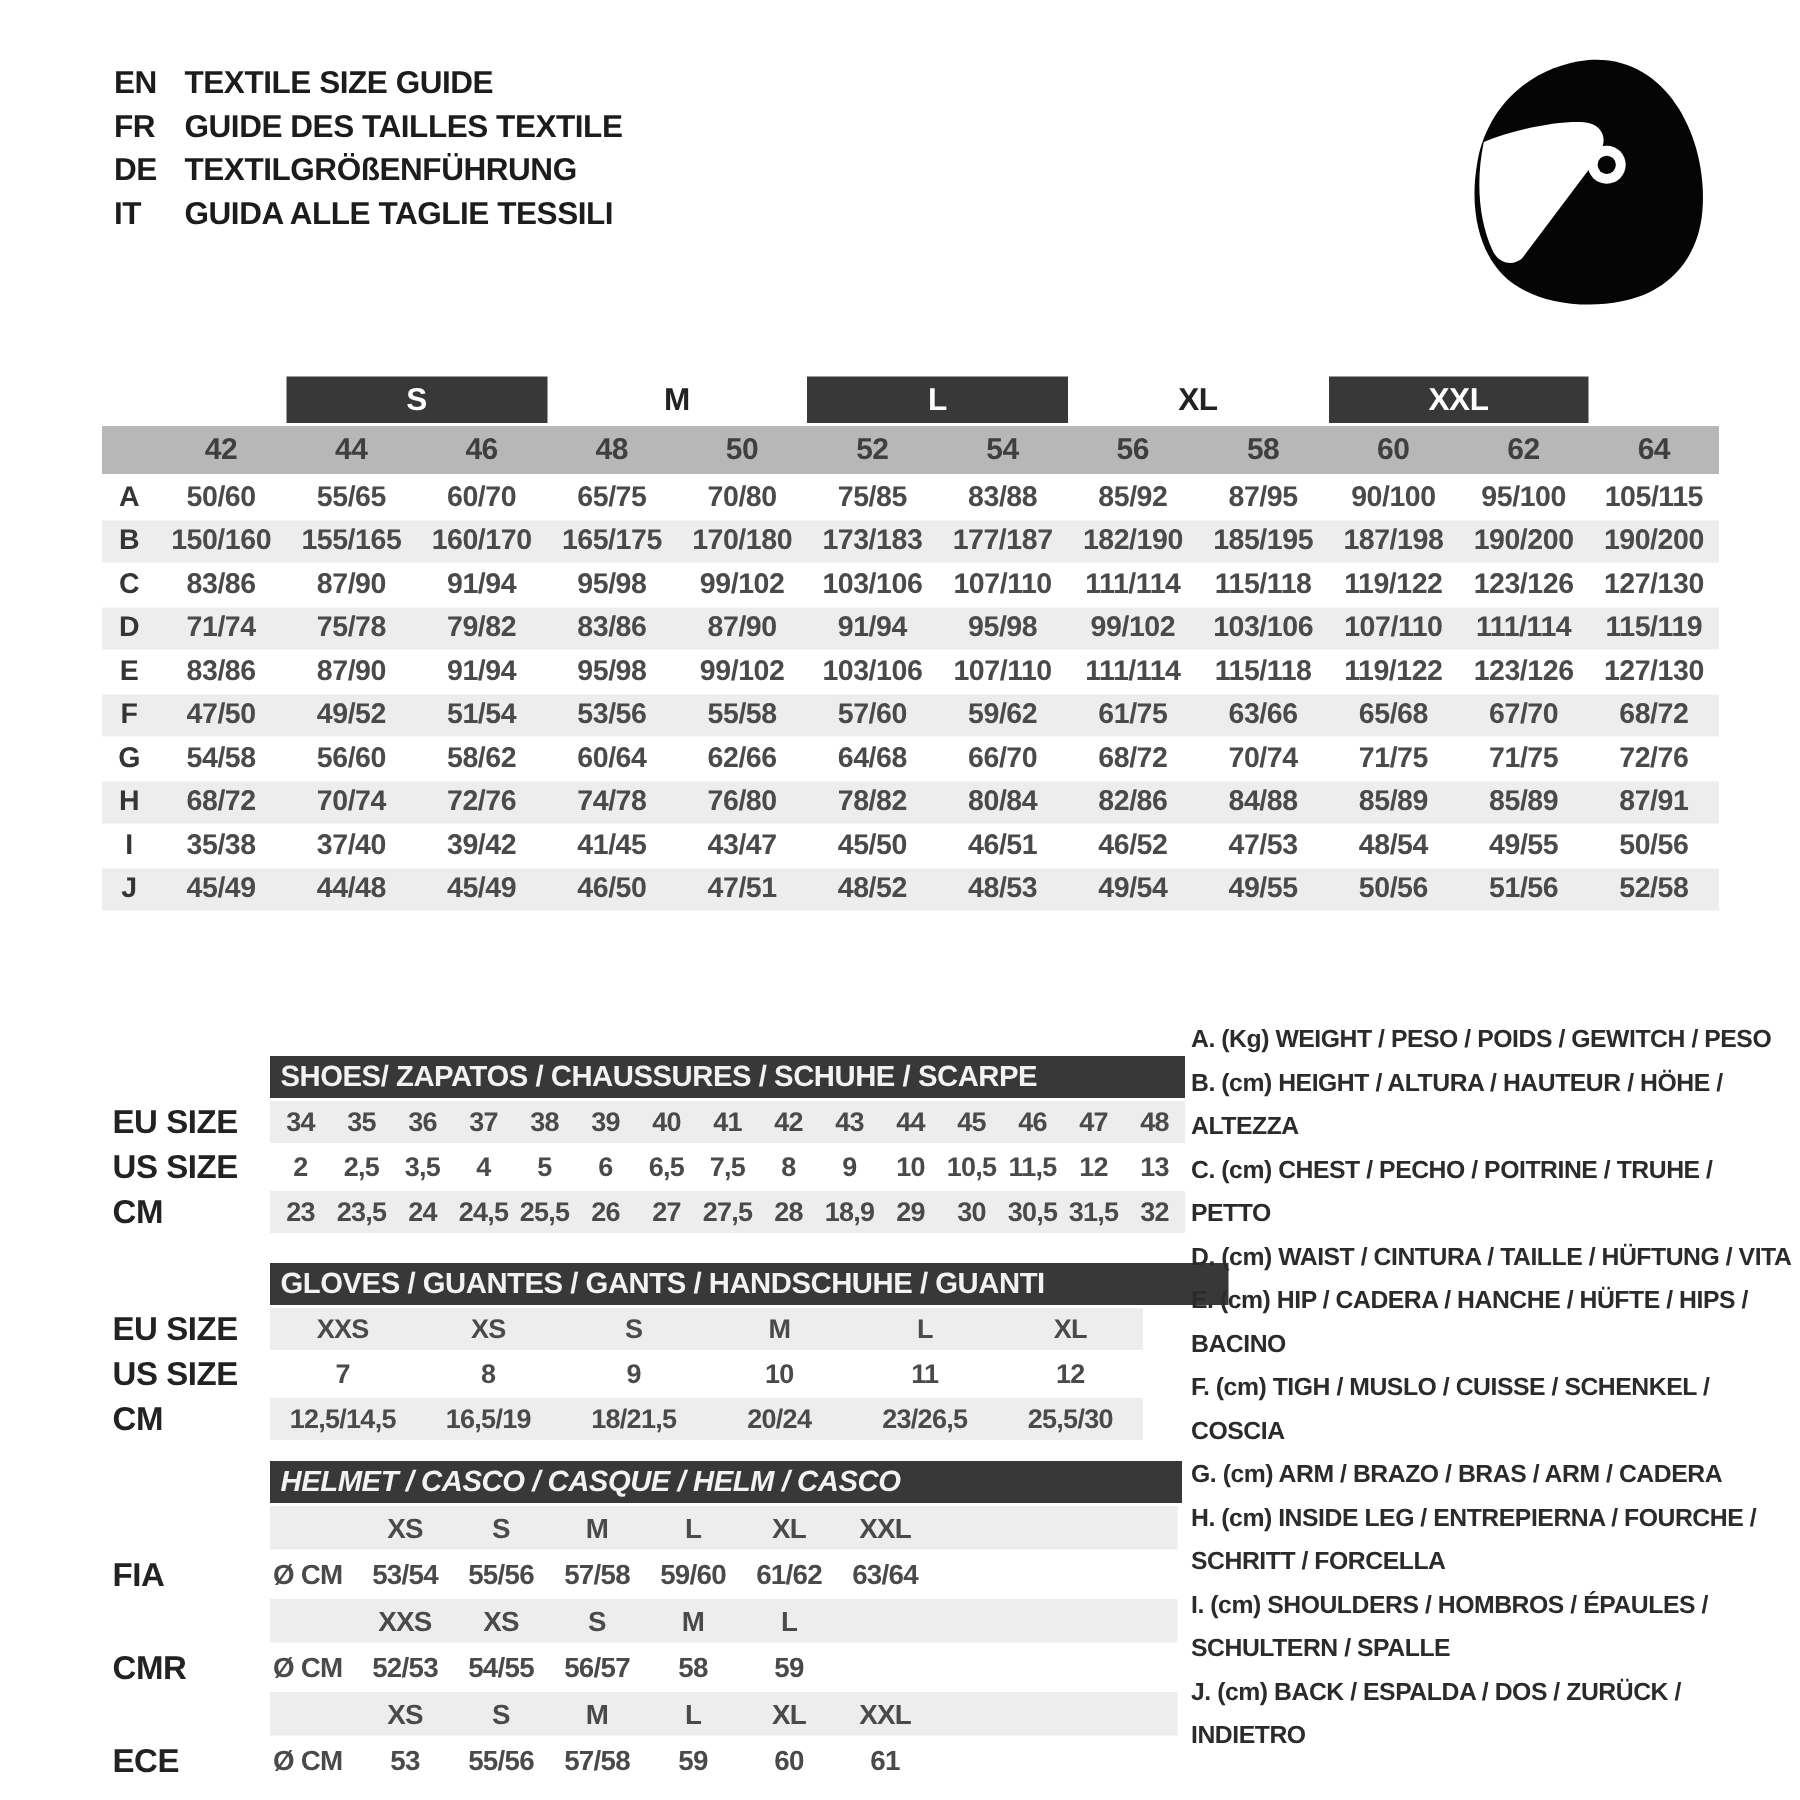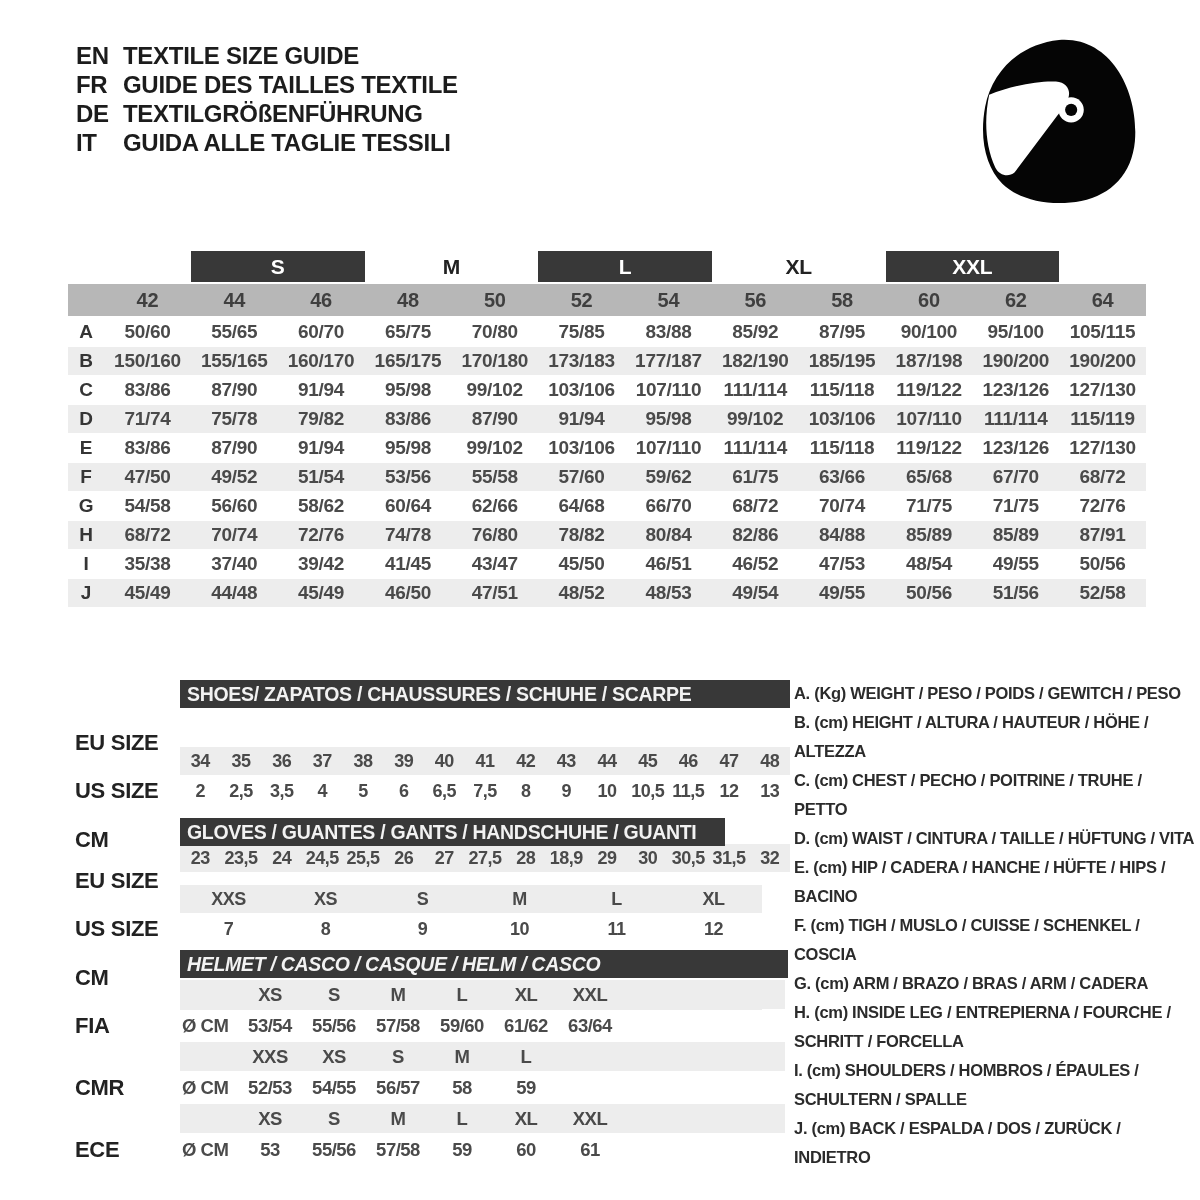--- a/index.html
+++ b/index.html
@@ -5,21 +5,21 @@
   * { box-sizing: border-box; margin: 0; padding: 0; }
   html,body { background:#fff; }
   body {
     width: 1200px; height: 1200px; position: relative; overflow: hidden;
     font-family: "Liberation Sans", sans-serif;
     color: #4a4a4a;
   }
 
   
   #language-list { position: absolute; left: 76px; top: 41px; letter-spacing: -0.3px; }
-  .lang-row { display: flex; height: 29px; align-items: center; font-weight: bold; font-size: 24px; color: #1c1c1c; }
+  .lang-row { display: flex; height: 29px; align-items: center; font-weight: bold; font-size: 21px; color: #1c1c1c; }
   .lang-code { width: 47px; }
 
   
   #helmet-icon { position: absolute; left: 978px; top: 38px; width: 160px; height: 170px; }
 
   
   #main-table { position: absolute; left: 68px; top: 251px; width: 1078px; font-weight: bold; letter-spacing: -0.3px; }
   .mt-grid { display: grid; grid-template-columns: 36px repeat(12, 1fr); }
   #size-group-row { height: 31px; margin-bottom: 2px; }
   .group-cell { display: flex; align-items: center; justify-content: center; font-size: 21px; color: #222; }
@@ -28,29 +28,29 @@
   .mt-col { display: flex; align-items: center; justify-content: center; font-size: 20px; color: #3f3f3f; }
   .mt-row { height: 28px; margin-bottom: 1px; }
   .mt-row.alt { background: #ededed; }
   .mt-cell { display: flex; align-items: center; justify-content: center; font-size: 19px; color: #4a4a4a; }
   .mt-label { color: #353535; font-size: 19px; }
 
   
   .subtable { position: absolute; left: 75px; font-weight: bold; letter-spacing: -0.3px; display: flex; flex-direction: column; gap: 2px; }
   .trow { display: flex; align-items: stretch; }
   .tlabel { width: 105px; display: flex; align-items: center; font-size: 22px; color: #222; flex: 0 0 105px; }
-  .bar { background: #383838; color: #f2f2f2; display: flex; align-items: center; padding-left: 7px; font-size: 19.5px; height: 28px; }
+  .bar { background: #383838; color: #f2f2f2; display: flex; align-items: center; padding-left: 7px; font-size: 19.5px; height: 28px; margin-top: 24px; }
   .vals { display: grid; height: 28px; }
-  .vals.gray { background: #ededed; margin-top: 37px; }
+  .vals.gray { background: #ededed; }
   .cell { display: flex; align-items: center; justify-content: center; font-size: 18px; color: #4a4a4a; letter-spacing: -0.5px; }
   #shoes-table { top: 680px; }
   #shoes-table .bar { width: 610px; }
   #shoes-table .vals { width: 610px; grid-template-columns: repeat(15, 1fr); }
   #gloves-table { top: 818px; }
-  #gloves-table .bar { width: 545px; }
+  #gloves-table .bar { width: 639px; }
   #gloves-table .vals { width: 582px; grid-template-columns: repeat(6, 1fr); }
   #helmet-table { top: 950px; }
   #helmet-table .bar { width: 608px; font-style: italic; }
   .helm-vals { display: grid; width: 605px; height: 29px; grid-template-columns: 58px repeat(6, 64px) 1fr; }
   .helm-vals.gray { background: #ededed; }
   .helm-vals .cell { font-size: 18.5px; }
   .unit-cell { justify-content: flex-start; padding-left: 2px; }
 
   
   #legend { position: absolute; left: 794px; top: 679px; width: 404px; font-weight: bold;

